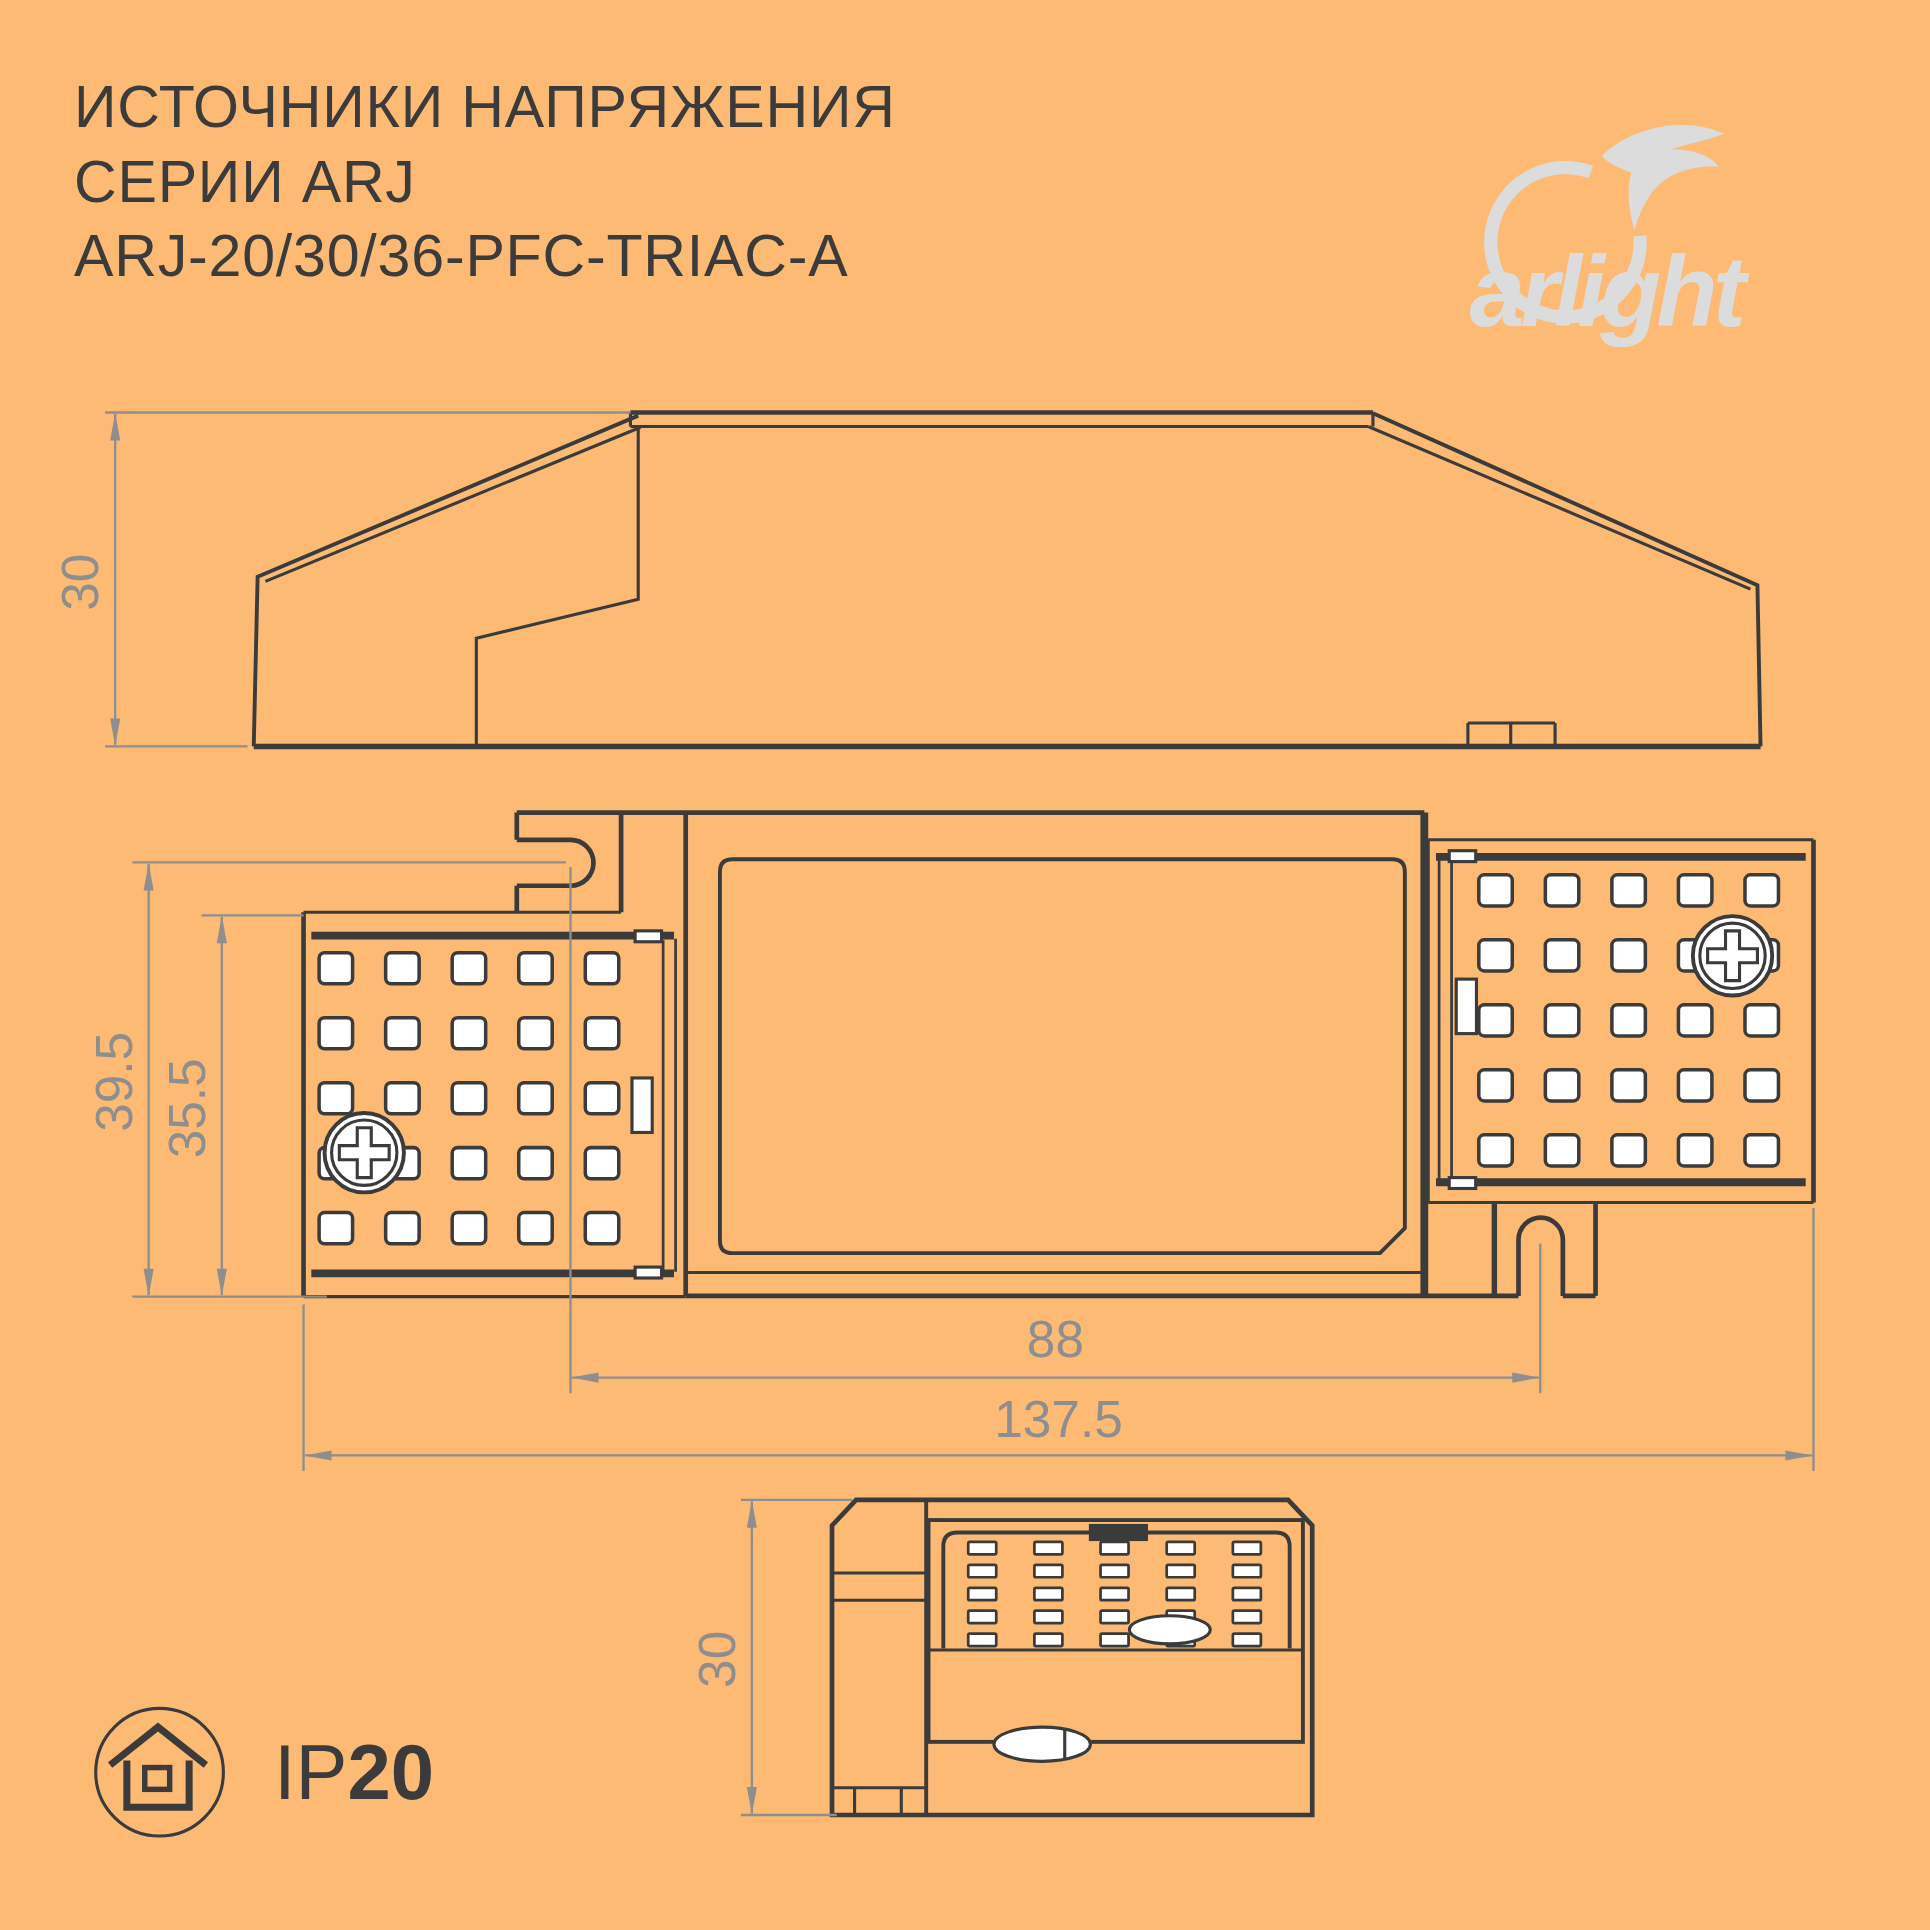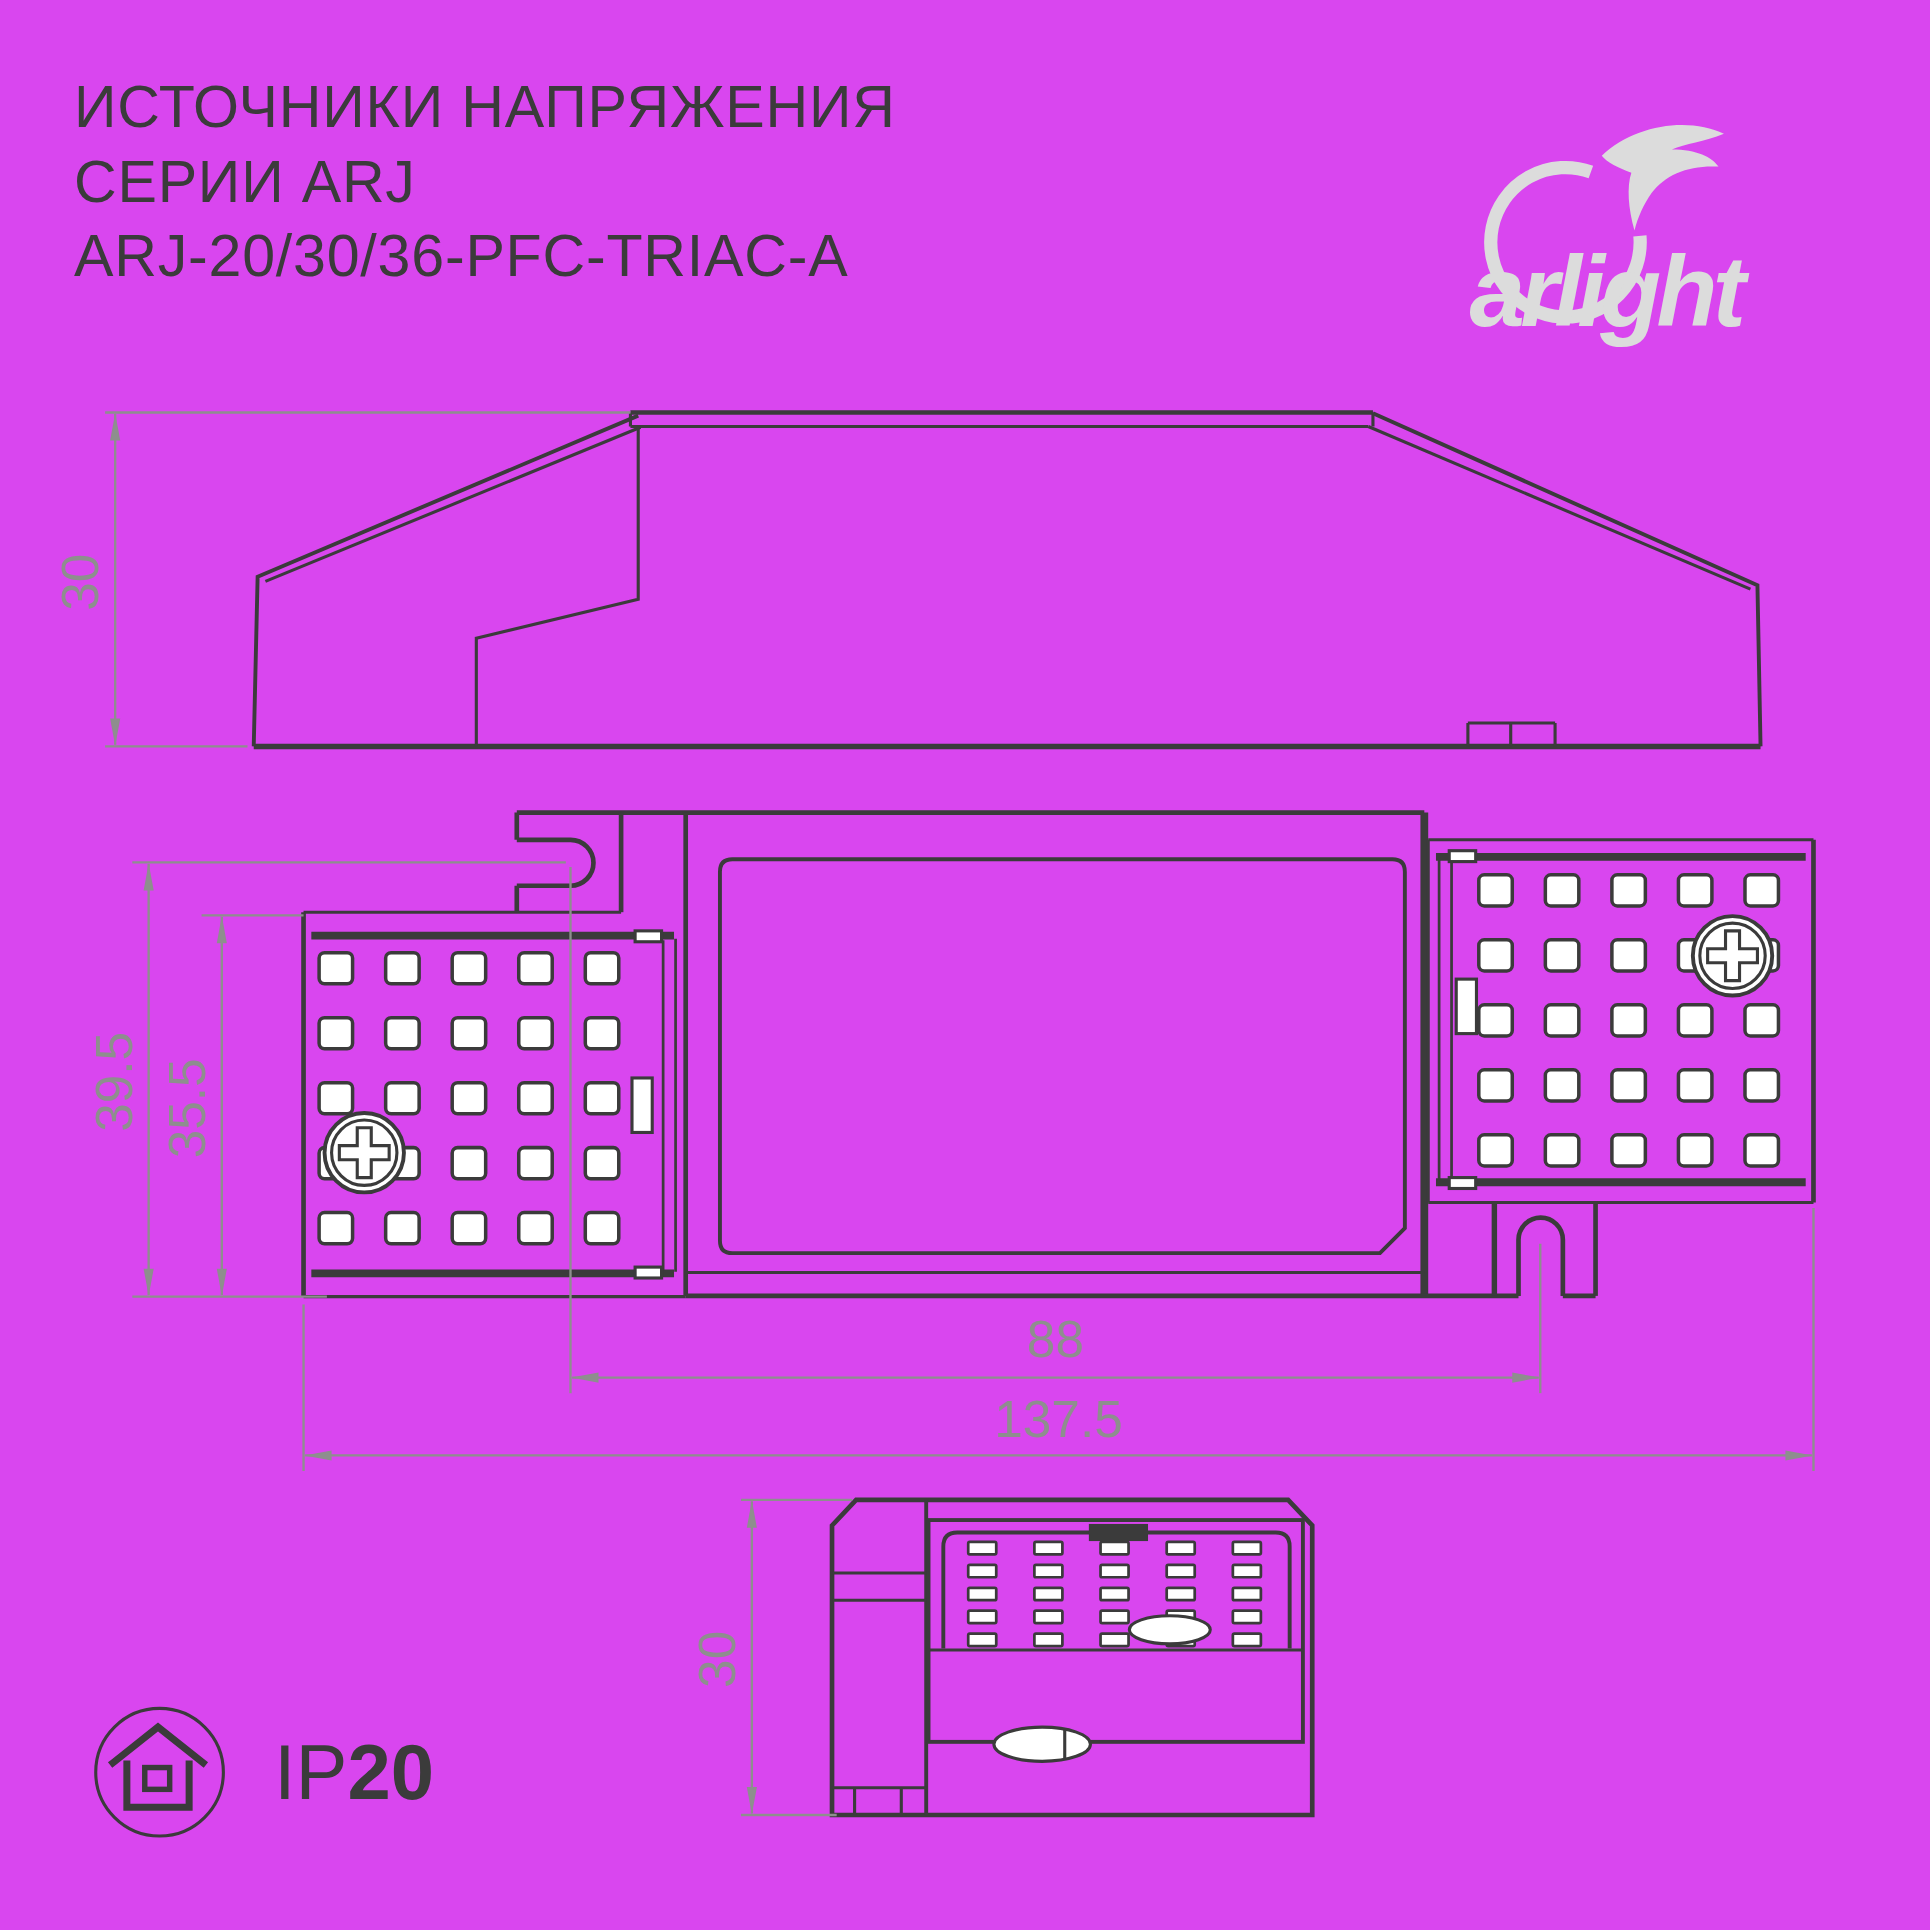--- a/index.html
+++ b/index.html
@@ -1,16 +1,16 @@
 <!DOCTYPE html>
 <html style="font-size:12.5px"><head>
 <meta charset="utf-8">
 <style>
   html,body{margin:0;padding:0;background:#fff;}
-  .page{width:1931px;height:1931px;background:#d946ef;position:relative;font-family:"Liberation Sans",sans-serif;}
+  .page{width:1931px;height:1931px;background:#fdba74;position:relative;font-family:"Liberation Sans",sans-serif;}
   svg{display:block;}
   .ink{stroke:var(--ink);fill:none;}
   .w7{stroke-width:7px}.w6{stroke-width:6px}.w5{stroke-width:5px}.w4{stroke-width:4px}
   .w3{stroke-width:3.5px}.tk{stroke-width:10px}
   .wfill{fill:#fff;}
   .dimline{stroke:var(--dim);stroke-width:3px;fill:none;}
   .dimarrow{fill:var(--dim);stroke:none;}
   .dimtext{fill:var(--dim);font-size:66px;font-family:"Liberation Sans",sans-serif;}
   .titletext{fill:var(--ink);font-size:76px;letter-spacing:1px;font-family:"Liberation Sans",sans-serif;}
   .brandtext{fill:var(--logo);font-size:128px;font-weight:bold;font-style:italic;letter-spacing:-6px;font-family:"Liberation Sans",sans-serif;}

